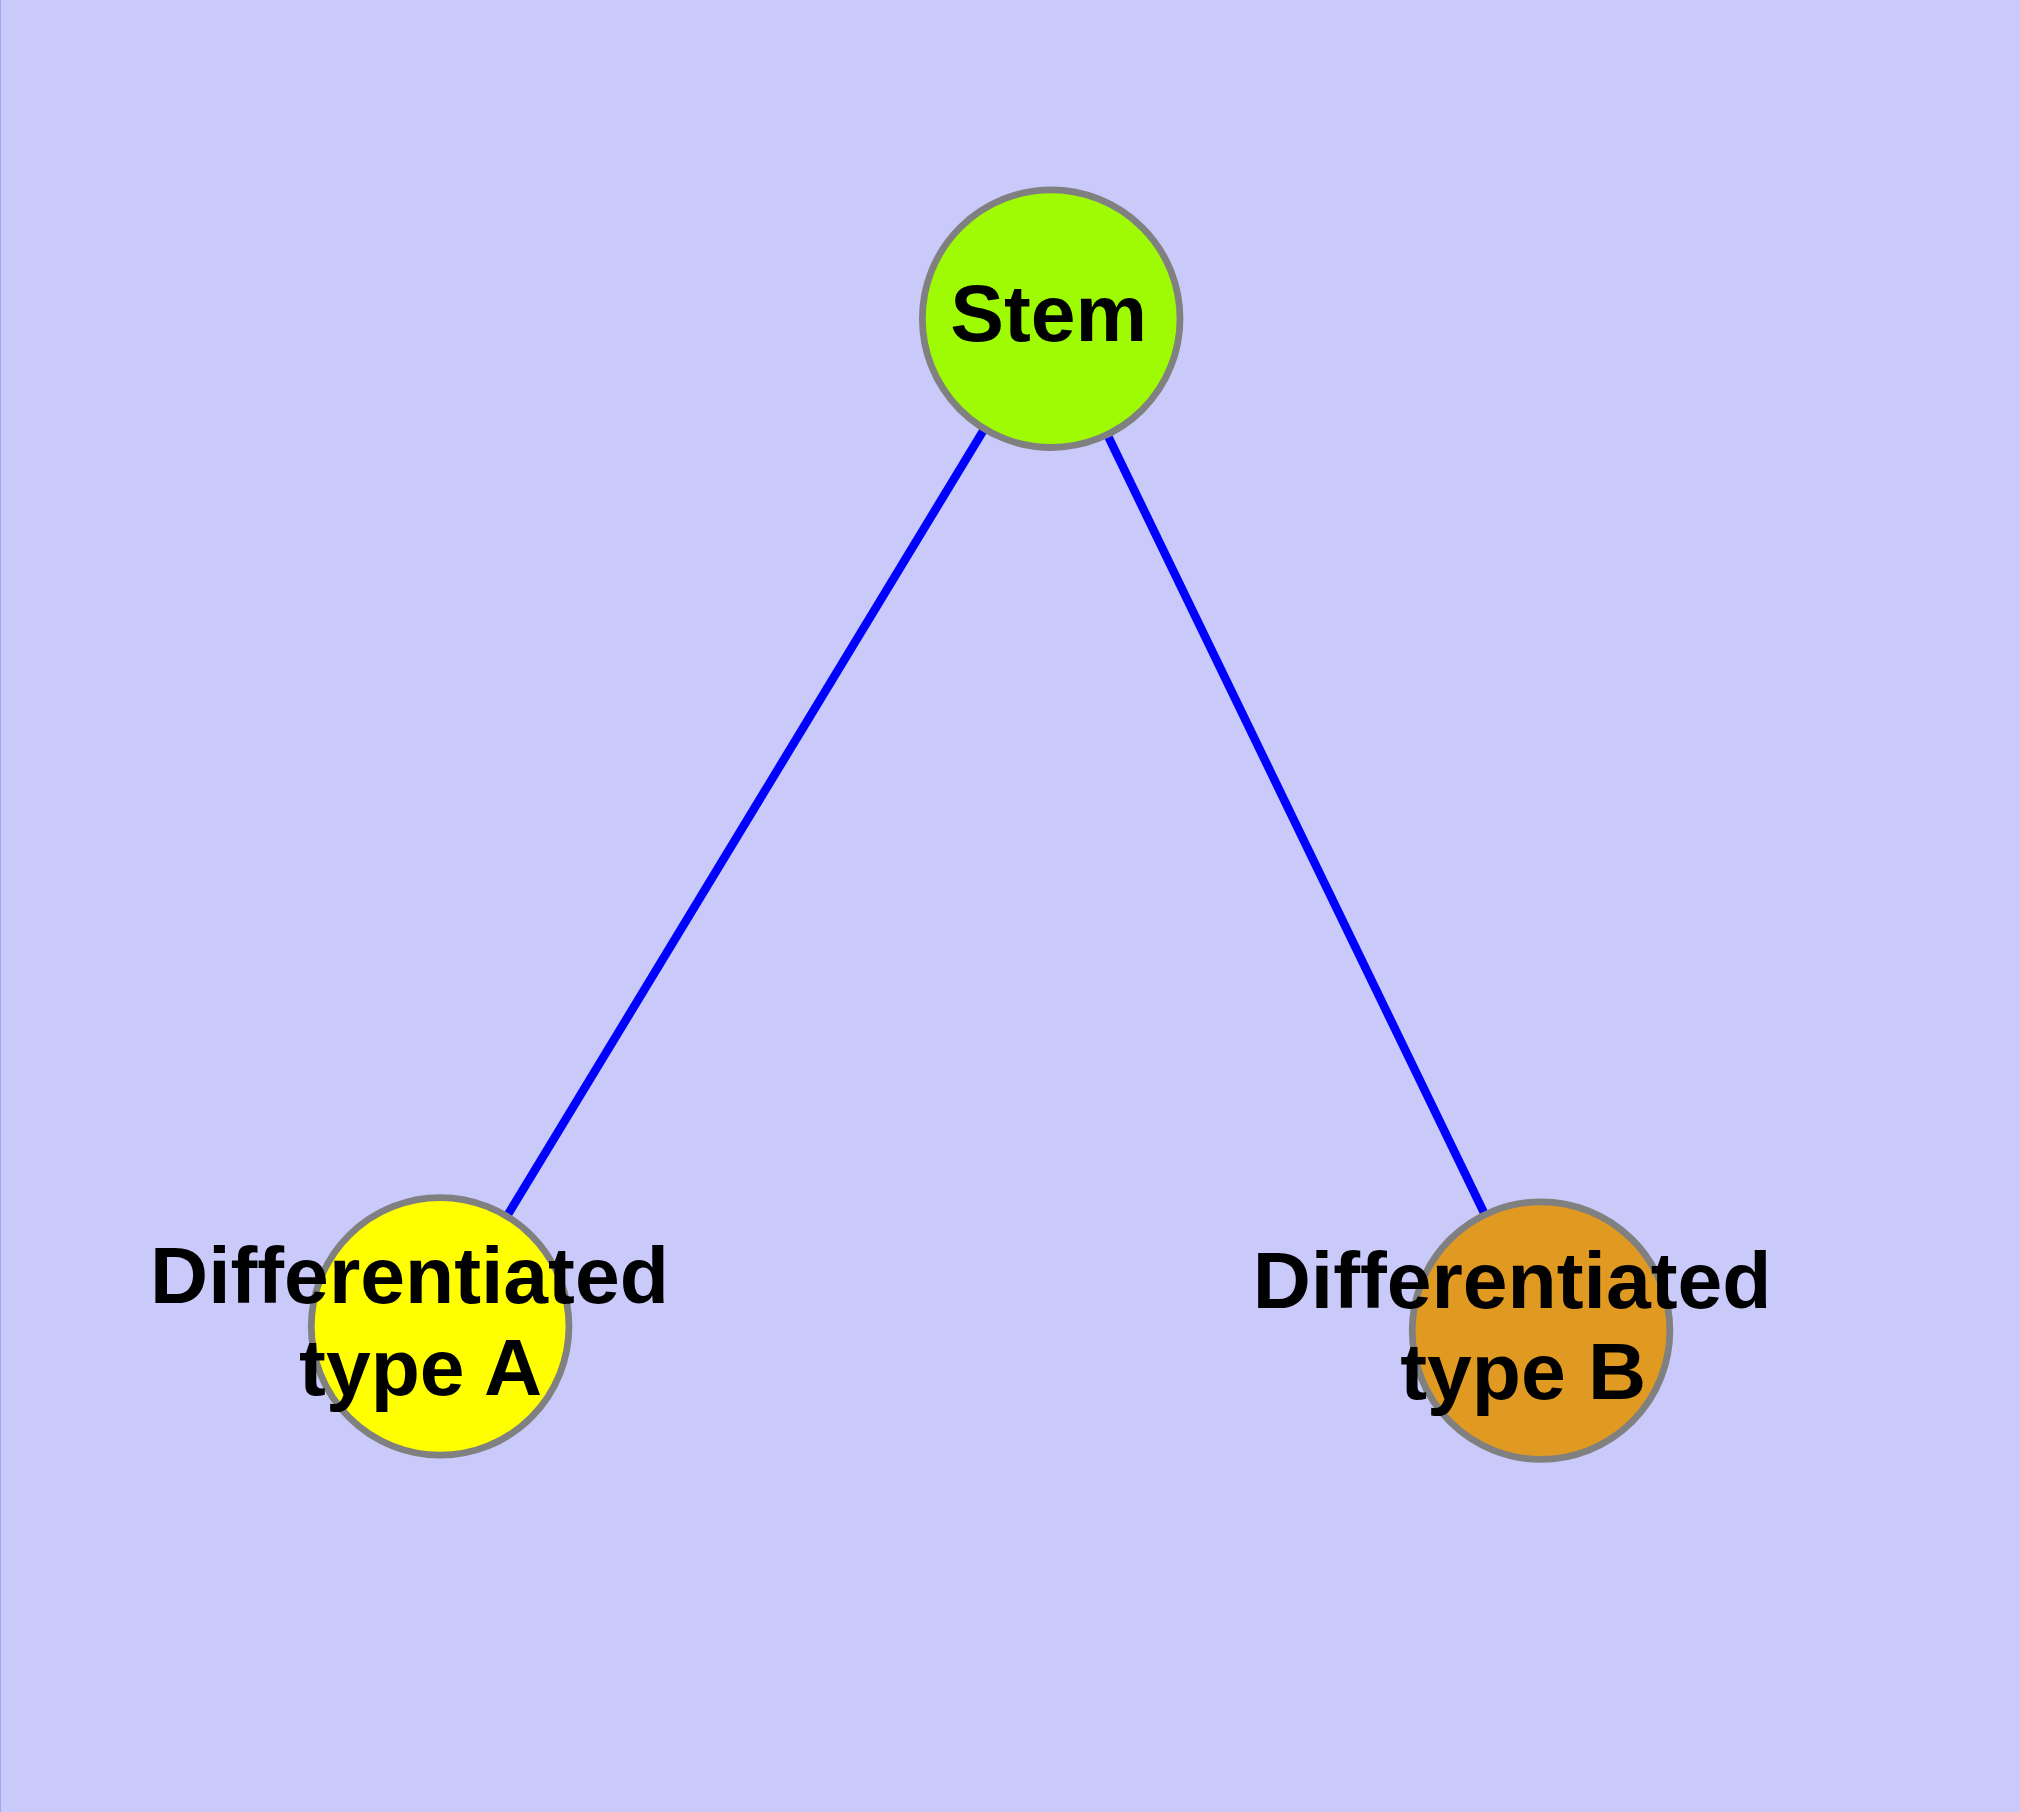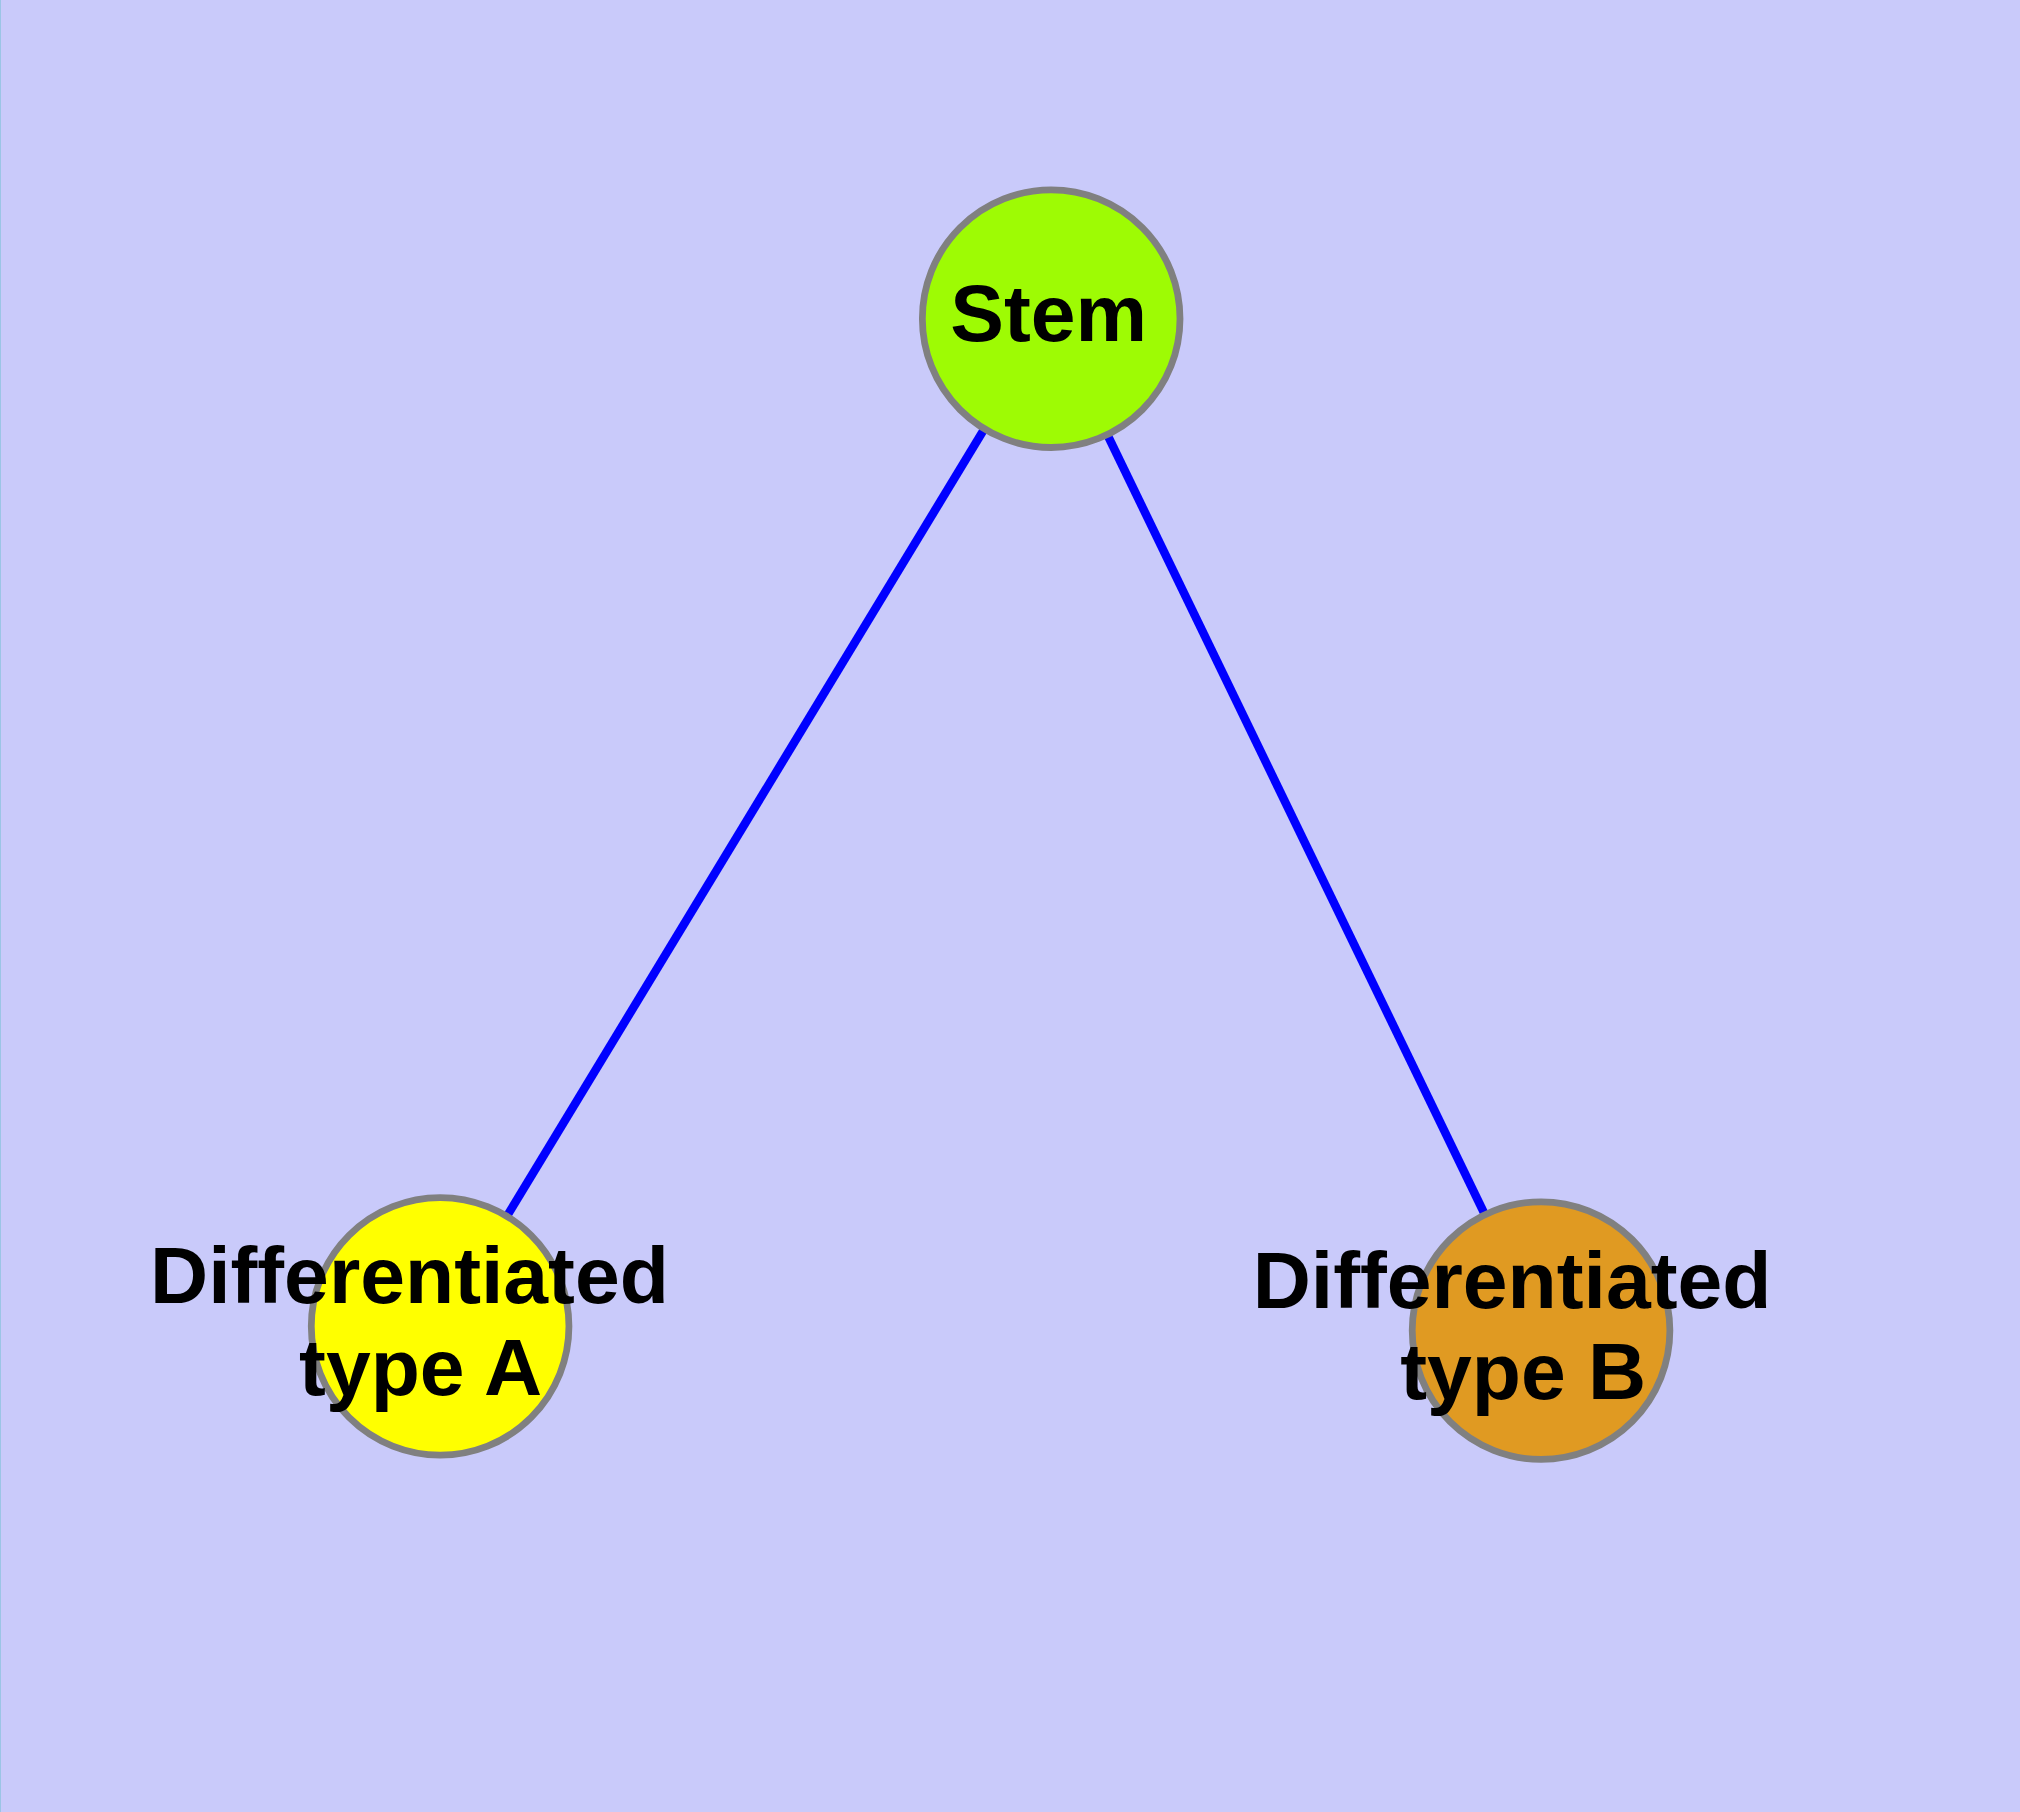--- a/index.html
+++ b/index.html
@@ -10,21 +10,21 @@
     width: 2021px;
     height: 1812px;
     background: #c9cafa;
     font-family: "Liberation Sans", sans-serif;
     overflow: hidden;
   }
   #graph-canvas {
     position: relative;
     width: 2021px;
     height: 1812px;
-    background: #14b8a6;
+    background: #1d4ed8;
   }
   #graph-svg {
     position: absolute;
     top: 0;
     left: 0;
     width: 2021px;
     height: 1812px;
     display: block;
   }
   .node-label {

